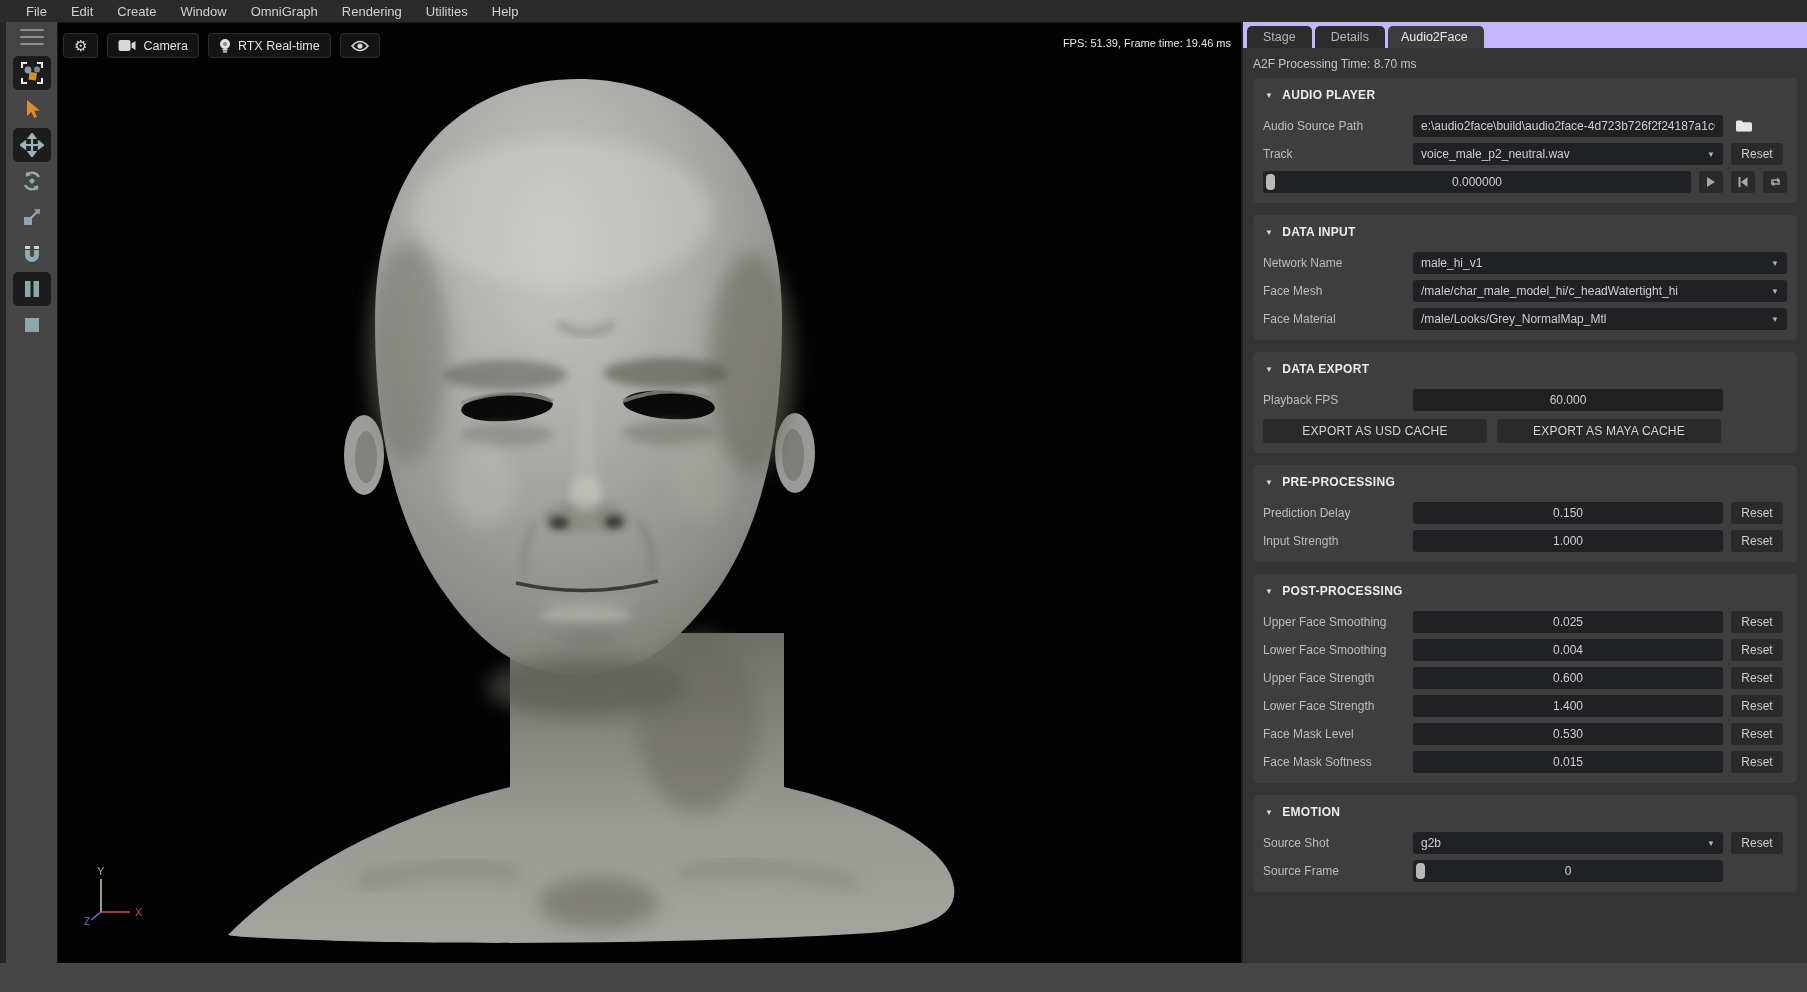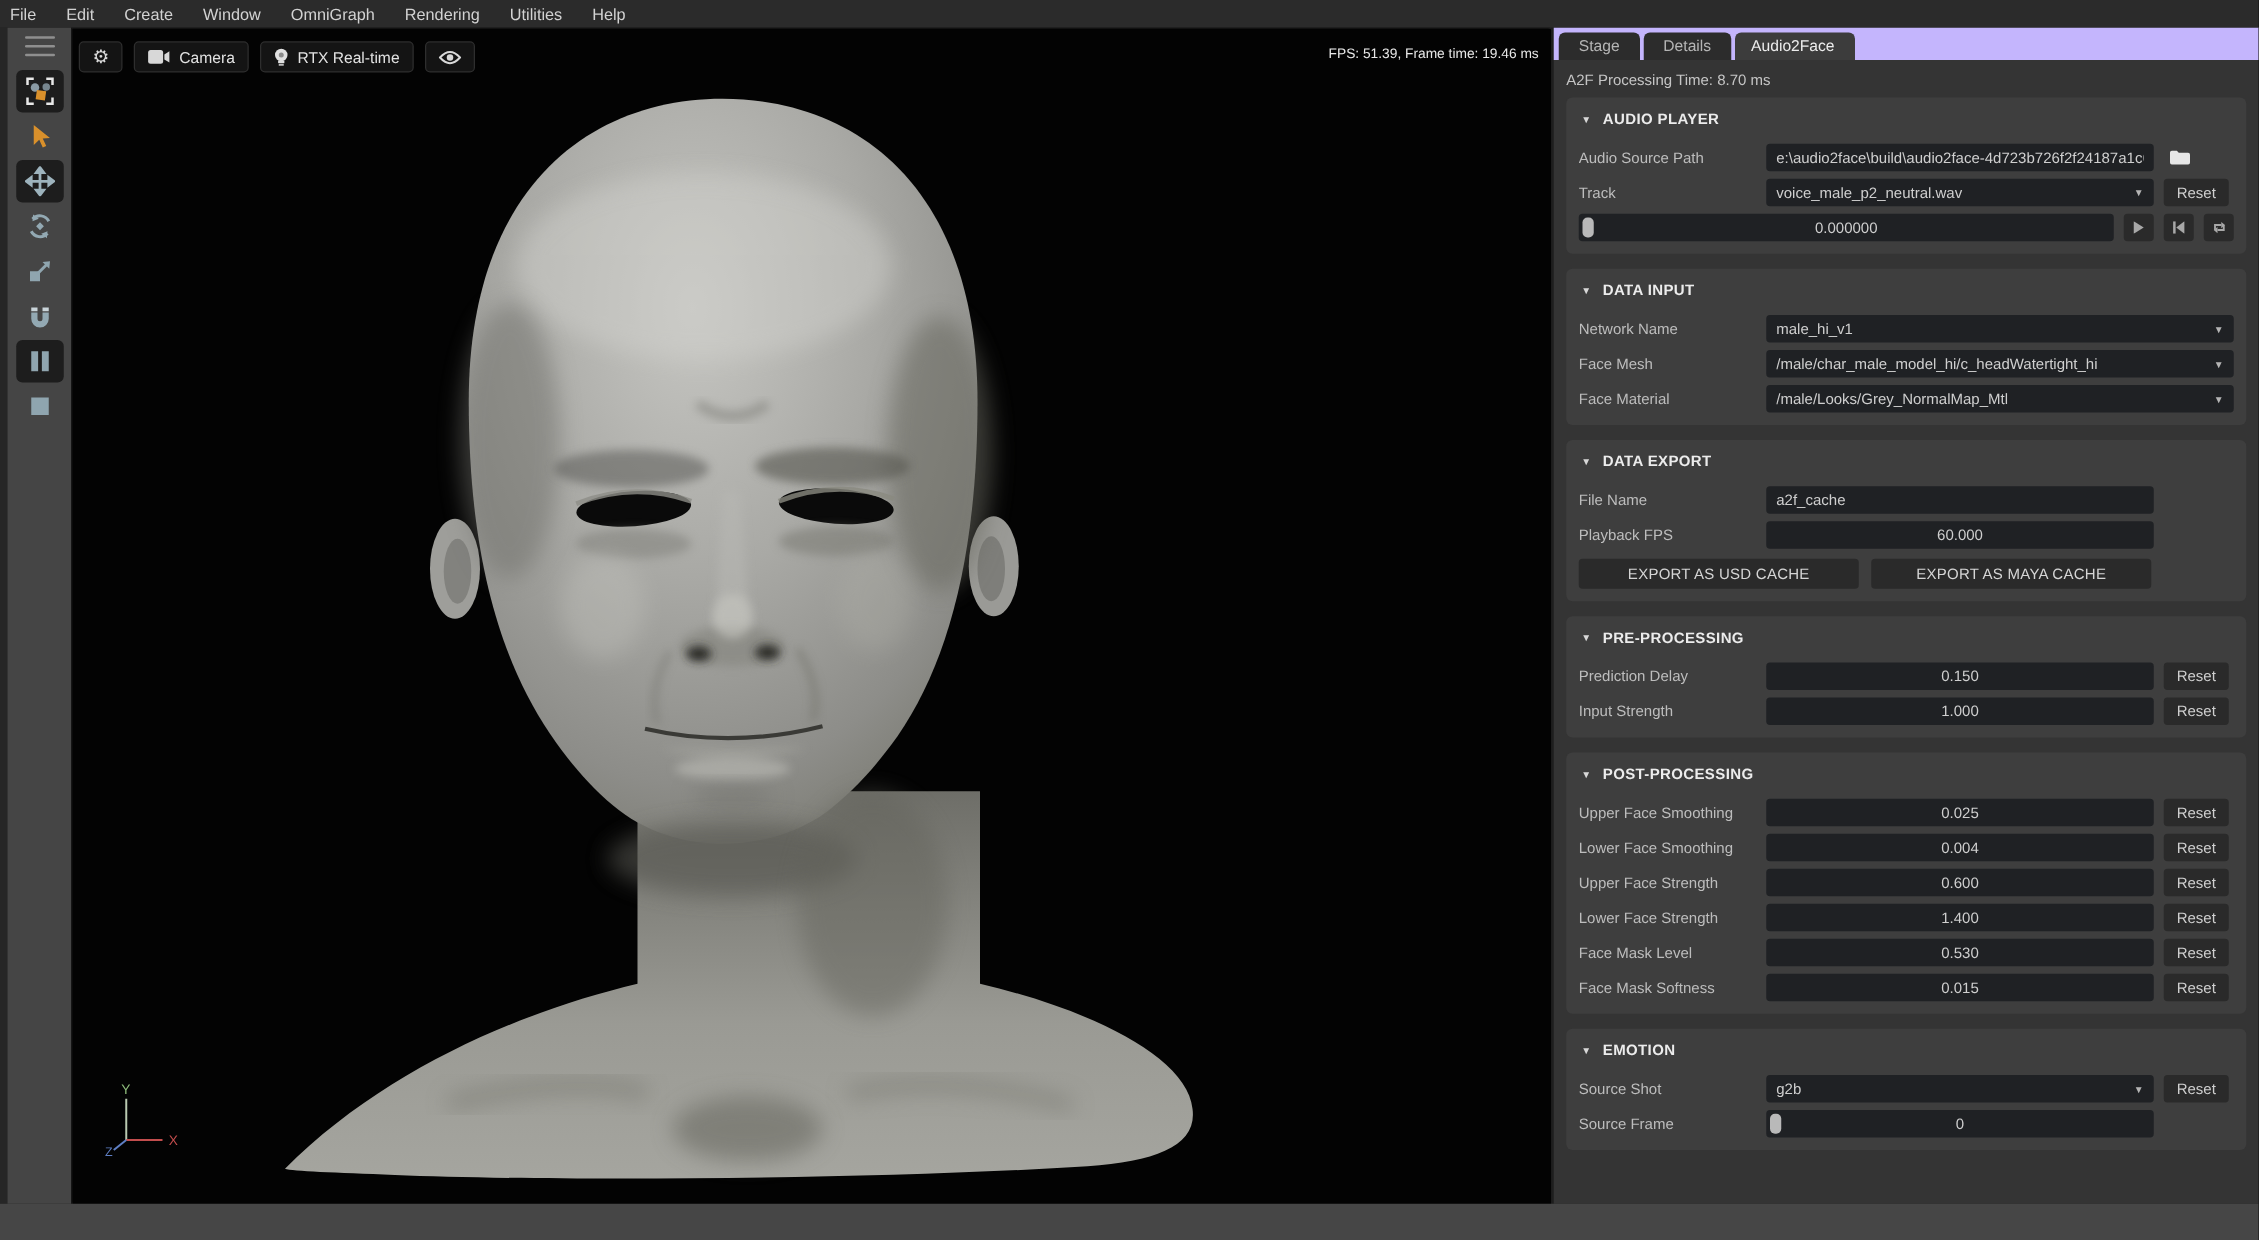--- a/index.html
+++ b/index.html
@@ -6,21 +6,21 @@
   html,body { background:#111; }
   #root {
     position:relative; width:1807px; height:992px; overflow:hidden;
     background:#1e1e1e; font-family:"Liberation Sans", sans-serif;
     color:#cccccc; font-size:12px; -webkit-font-smoothing:antialiased;
   }
   
   .menubar {
     position:absolute; left:0; top:0; width:100%; height:22px;
     background:#2b2b2b; display:flex; align-items:center; gap:24px;
-    padding-left:8px; font-size:13px; color:#d2d2d2; z-index:5;
+    padding-left:26px; font-size:13px; color:#d2d2d2; z-index:5;
   }
   .menubar .mitem { cursor:default; }
   
   .left-strip { position:absolute; left:0; top:22px; width:6px; height:941px; background:#262626; }
   .left-toolbar {
     position:absolute; left:6px; top:22px; width:51px; height:941px;
     background:#454545; display:flex; flex-direction:column; align-items:center; padding-top:7px;
   }
   .grip { width:24px; height:16px; display:flex; flex-direction:column; justify-content:space-between; margin-bottom:10px; }
   .grip span { display:block; height:2px; background:#8f8f8f; border-radius:1px; }
@@ -403,27 +403,20 @@
           </div>
         </div>
       </div>
 
       <div class="section">
         <div class="sec-header">
           <span class="tri">▼</span>
           <span>DATA EXPORT</span>
         </div>
         <div class="row">
-          <span class="rlabel">File Name</span>
-          <div class="field">
-            <span class="val">a2f_cache</span>
-          </div>
-          <div class="endcol"></div>
-        </div>
-        <div class="row">
           <span class="rlabel">Playback FPS</span>
           <div class="field center">
             <span>60.000</span>
           </div>
           <div class="endcol"></div>
         </div>
         <div class="export-btns">
           <div class="export-btn">EXPORT AS USD CACHE</div>
           <div class="export-btn">EXPORT AS MAYA CACHE</div>
           <div class="export-spacer"></div>

